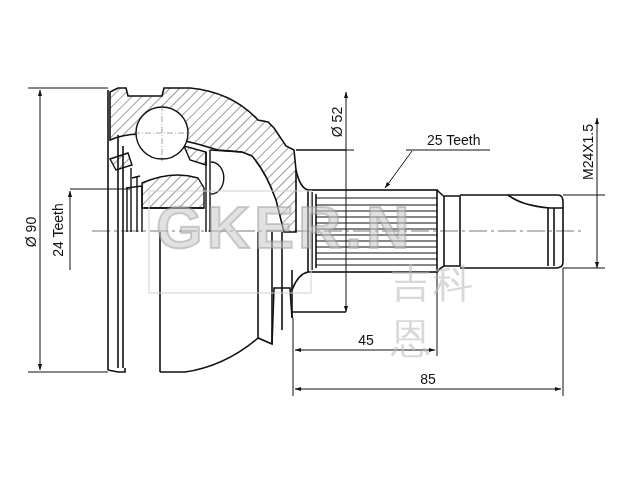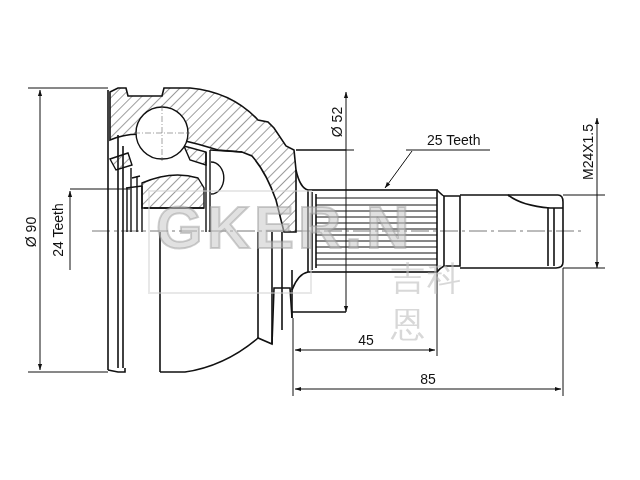--- a/index.html
+++ b/index.html
@@ -1,21 +1,21 @@
 <!DOCTYPE html>
 <html><head>
 <meta charset="utf-8">
 <style>
   html, body { margin: 0; padding: 0; background: #ffffff; }
   body { width: 640px; height: 480px; overflow: hidden; position: relative; font-family: "Liberation Sans", sans-serif; }
   #drawing { position: absolute; left: 0; top: 0; width: 640px; height: 480px; }
   .dimtext { font-family: "Liberation Sans", sans-serif; font-size: 14px; fill: #111; }
   .watermark { position: absolute; left: 148px; top: 178px; width: 350px; height: 125px; pointer-events: none; }
   .wm-latin { position: absolute; left: 8px; top: 0; font-family: "Liberation Sans", sans-serif; font-weight: bold; font-size: 60px; letter-spacing: 4px; color: rgba(200,200,200,0.55); line-height: 100px; -webkit-text-stroke: 2px rgba(150,150,150,0.45); }
-  .wm-cjk { position: absolute; left: 243px; top: 78px; font-family: Liberation Mono, monospace; font-size: 34px; color: rgba(190,190,190,0.6); letter-spacing: 2px; }
+  .wm-cjk { position: absolute; left: 243px; top: 78px; font-family: Liberation Mono, monospace; font-size: 40px; color: rgba(190,190,190,0.6); letter-spacing: 2px; }
   .wm-box { position: absolute; left: 0; top: 12px; width: 160px; height: 100px; border: 2px solid rgba(210,210,210,0.5); }
 </style>
 </head>
 <body>
 
 <svg id="drawing" viewBox="0 0 640 480" xmlns="http://www.w3.org/2000/svg">
   <defs>
     <pattern id="hatch" patternUnits="userSpaceOnUse" width="7" height="7" patternTransform="rotate(45)">
       <line x1="0" y1="0" x2="0" y2="7" stroke="#222" stroke-width="0.9"></line>
     </pattern>

